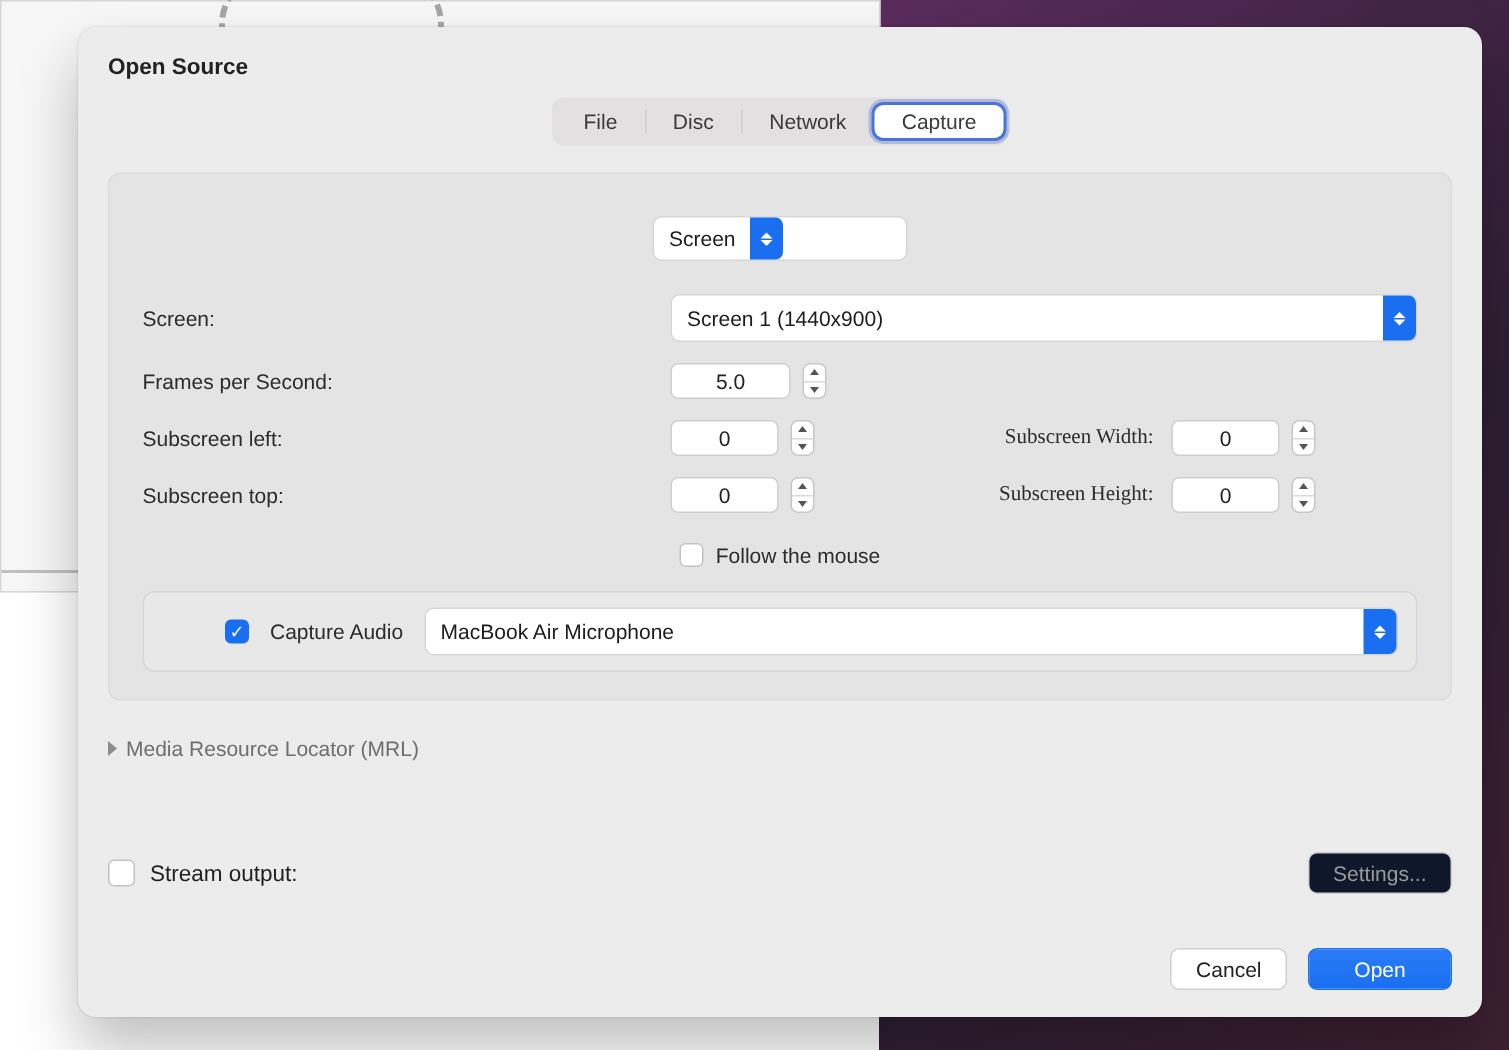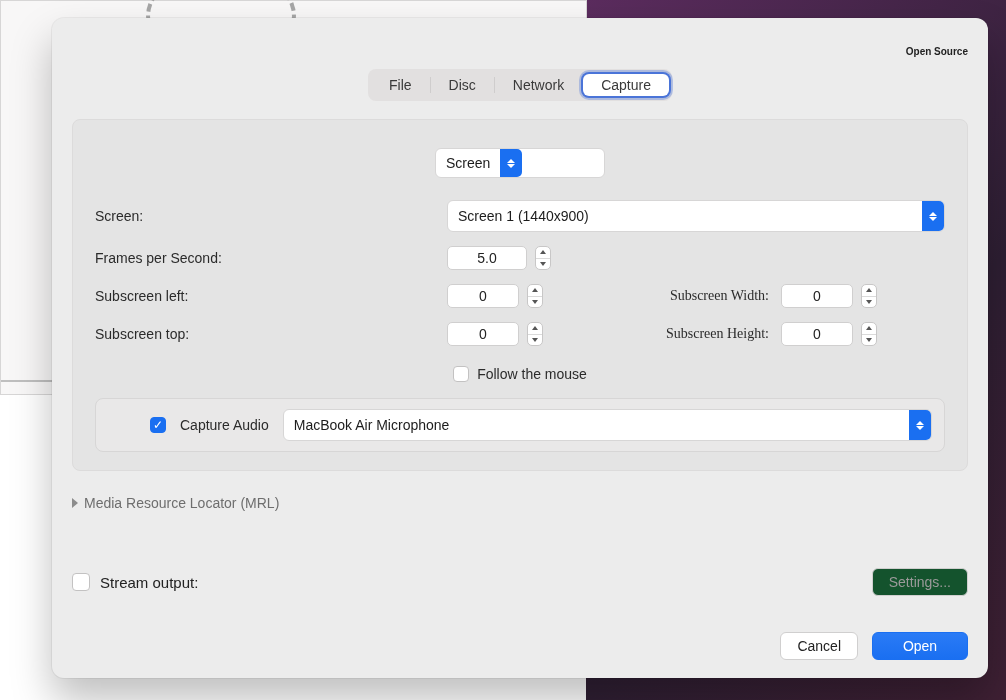--- a/index.html
+++ b/index.html
@@ -35,25 +35,25 @@
       position: absolute;
       left: 52px; top: 18px;
       width: 936px; height: 660px;
       background: #ececec;
       border-radius: 12px;
       box-shadow: 0 22px 40px rgba(0,0,0,.25), 0 0 0 1px rgba(0,0,0,.05);
       padding: 14px 20px 18px 20px;
       display: flex; flex-direction: column;
     }
     .sheet-title {
-      text-align: right;
+      text-align: left;
       font-weight: 700;
-      font-size: 10px;
+      font-size: 15px;
       color: #222;
-      margin-top: 14px;
+      margin-top: 4px;
       margin-bottom: 12px;
     }
     
     .tabs-wrap { display:flex; justify-content:center; margin-bottom: 18px; text-align: center; }
     .tabs {
       display:flex; align-items:center;
       background:#e2e0e0;
       border-radius: 8px;
       padding: 3px;
       height: 32px;
@@ -153,21 +153,21 @@
     
     .bottom-row { display:flex; align-items:center; margin-top:auto; }
     .bottom-row .stream { display:flex; align-items:center; gap:10px; font-size:15px; color:#222; }
     .bottom-row .stream .checkbox { width:18px; height:18px; }
     .bottom-row .spacer { flex:1; }
     .btn {
       height:28px; padding: 0 16px; border-radius:6px;
       font-size:14px; display:flex; align-items:center; justify-content:center;
       border:1px solid #d0cfcf; background:#fff; color:#222;
     }
-    .btn.disabled { background:#14532d; color:#9b9a9a; }
+    .btn.disabled { background:#0f172a; color:#9b9a9a; }
     .btn.primary {
       background: linear-gradient(#2a7bf6, #1a6ff1);
       color:#fff; border-color:#1a6ff1;
       min-width: 96px;
     }
     .footer-btns { display:flex; gap:14px; margin-top:36px; justify-content:flex-end; }
   </style>
 </head>
 <body>
 

